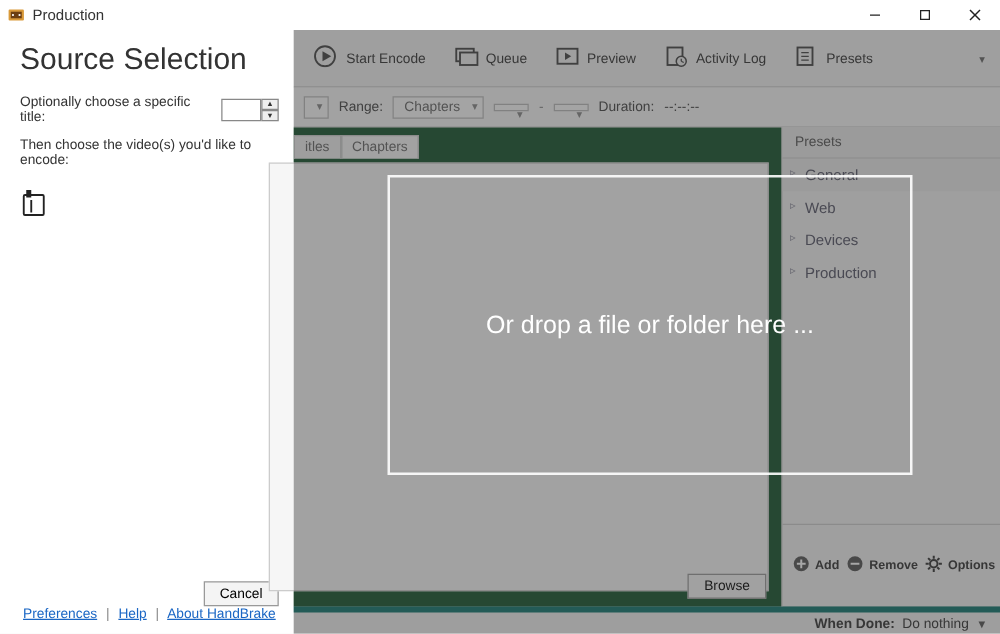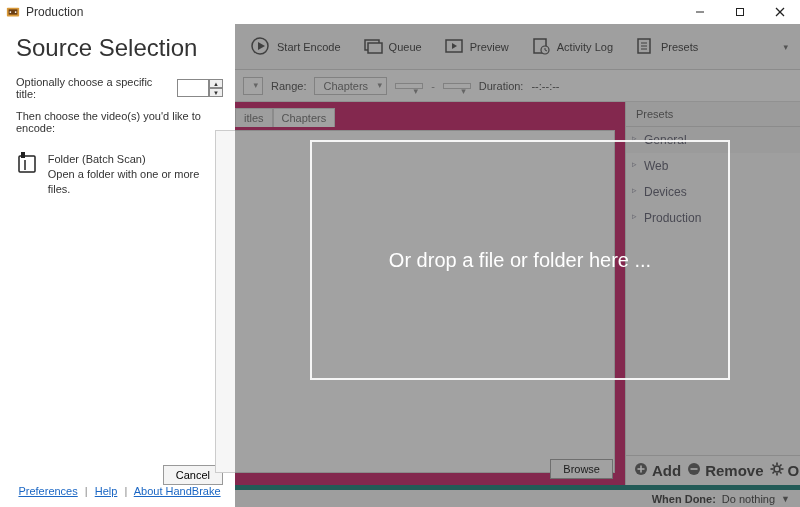--- a/index.html
+++ b/index.html
@@ -46,33 +46,33 @@
   .tool { display:flex; align-items:center; gap:6px; padding:0 8px; }
   .tool svg { width:20px; height:18px; }
   .tool.right-edge { margin-left:auto; }
 
   .controls-row { height:32px; display:flex; align-items:center; gap:8px; padding:0 8px; font-size:11px; color:#444; border-bottom:1px solid #d8d8d8; background:#f6f6f6; }
   .drop { border:1px solid #bbb; background:#fafafa; padding:2px 18px 2px 8px; position:relative; font-size:11px; color:#666; }
   .drop::after { content:"▾"; position:absolute; right:4px; top:2px; font-size:9px; color:#888;}
   .dash { color:#888; }
 
   .content-row { display:flex; height: calc(100% - 46px - 32px - 22px); }
-  .center { flex:1; position:relative; background:#be185d; }
+  .center { flex:1; position:relative; background:#14532d; }
   .tabs-strip { position:absolute; left:0; top:6px; font-size:11px; color:#666; display:flex; gap:0; }
   .tabs-strip .tab { border:1px solid #ccc; border-bottom:none; background:#eee; padding:3px 8px; }
   .tabs-strip .tab.sel { background:#f6f6f6; }
   .big-frame { position:absolute; left:-20px; right:10px; top:28px; bottom:12px; border:1px solid #ccc; background:#f6f6f6; }
   .browse-row2 { position:absolute; right:12px; bottom:6px; }
 
   .presets { width:175px; background:#f0f0f0; border-left:1px solid #ccc; display:flex; flex-direction:column; }
   .presets-hdr { font-size:11px; padding:6px 10px; color:#555; border-bottom:1px solid #ccc; background:#eaeaea; }
   .preset-item { font-size:12px; color:#556; padding:6px 10px 6px 18px; position:relative; }
   .preset-item::before { content:"▹"; position:absolute; left:6px; top:6px; font-size:9px; color:#889; }
   .preset-item.sel { background:#e9e9e9; }
-  .presets-footer { margin-top:auto; display:flex; align-items:center; gap:6px; padding:6px 8px; border-top:1px solid #ccc; font-size:15px; color:#333; }
+  .presets-footer { margin-top:auto; display:flex; align-items:center; gap:6px; padding:24px 8px; border-top:1px solid #ccc; font-size:10px; color:#333; }
   .presets-footer .pf { display:flex; align-items:center; gap:4px; font-weight:600; }
   .presets-footer svg { width:14px; height:14px; }
 
   .status { height:22px; border-top:5px solid #0f766e; background:#eee; display:flex; align-items:center; justify-content:flex-end; padding:0 10px; font-size:11px; color:#333; gap:6px;}
   .status .wd { font-weight:700; }
 
   
   .dropzone { position:absolute; left:75px; top:116px; width:420px; height:240px; border:2px solid rgba(255,255,255,0.9); display:flex; align-items:center; justify-content:center;text-align:right; }
   .dropzone-text { color:#fff; font-size:20px; font-weight:300; }
 </style>
@@ -129,24 +129,20 @@
 
     <div class="instr">Then choose the video(s) you'd like to encode:</div>
 
     <div class="src-option">
       <div class="icon">
         <svg viewBox="0 0 20 24">
             <rect x="2" y="4" width="16" height="16" rx="1" fill="none" stroke="#222" stroke-width="1.5"></rect>
             <rect x="4" y="0" width="4" height="6" fill="#222"></rect>
             <line x1="8" y1="8" x2="8" y2="18" stroke="#222" stroke-width="1.5"></line>
           </svg>
-      </div>
-      <div class="txt">
-        <span class="t1">Folder (Batch Scan)</span>
-        <span>Open a folder with one or more files.</span>
       </div>
     </div>
 
 
     <div class="left-spacer"></div>
 
     <div class="cancel-row">
       <button class="btn">Cancel</button>
     </div>
 

